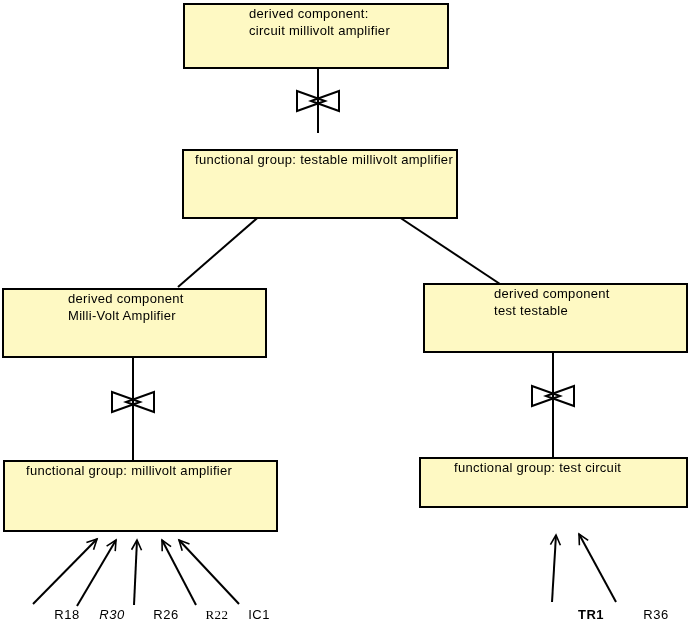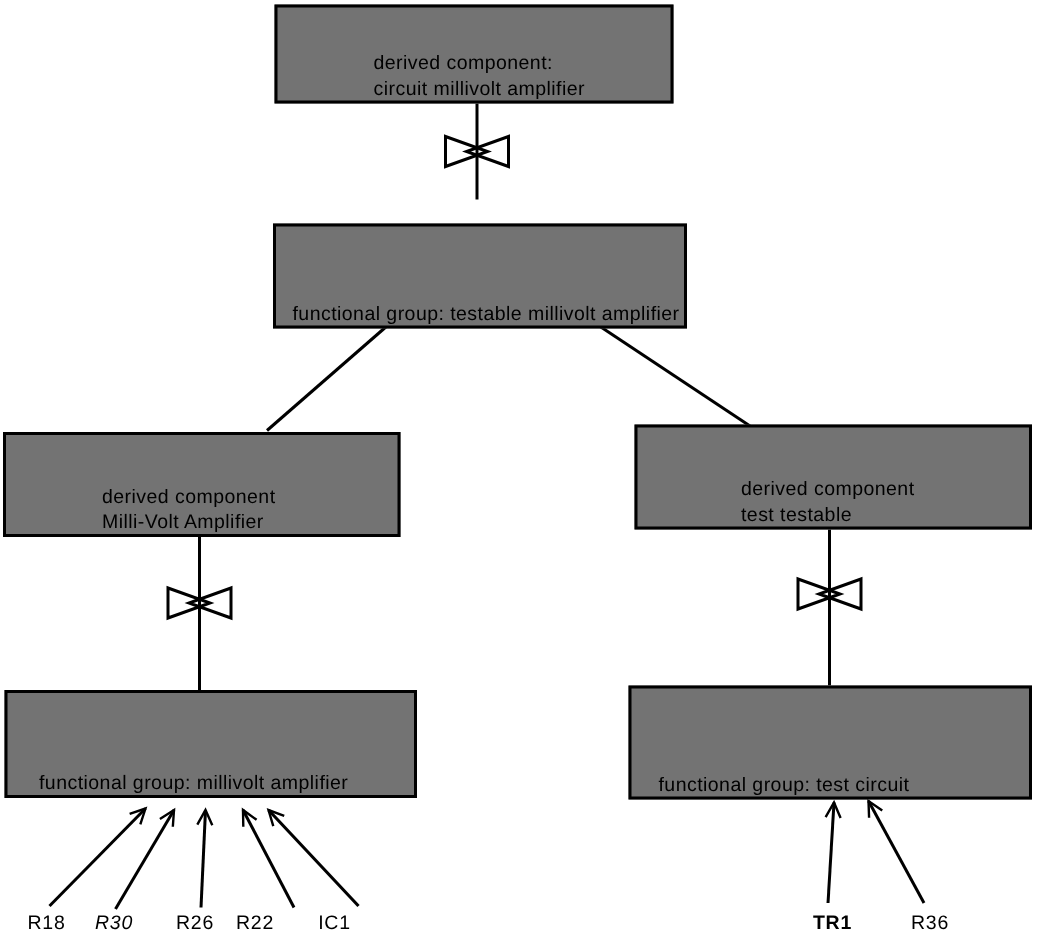--- a/index.html
+++ b/index.html
@@ -20,48 +20,49 @@
   svg.overlay {
     position: absolute;
     left: 0;
     top: 0;
     width: 698px;
     height: 631px;
   }
   .box {
     position: absolute;
     border: 2px solid #000000;
-    background: #737373;
+    background: #fef9c3;
     box-sizing: border-box;
     display: flex;
     flex-direction: column;
-    justify-content: flex-end;
+    justify-content: flex-start;
     line-height: 17px;
     letter-spacing: 0.3px;
   }
   .box .line { white-space: nowrap; }
 
   #box-top-derived   { left: 183px; top: 3px;   width: 266px; height: 66px; padding-left: 64px; }
   #box-fg-testable   { left: 182px; top: 133px; width: 276px; height: 70px; padding-left: 11px; margin-top: 16px; }
   #box-left-derived  { left: 2px;   top: 288px; width: 265px; height: 70px; padding-left: 64px; }
   #box-fg-millivolt  { left: 3px;   top: 460px; width: 275px; height: 72px; padding-left: 21px; }
   #box-right-derived { left: 423px; top: 283px; width: 265px; height: 70px; padding-left: 69px; }
-  #box-fg-test       { left: 419px; top: 457px; width: 269px; height: 76px; padding-left: 18px; }
+  #box-fg-test       { left: 419px; top: 457px; width: 269px; height: 51px; padding-left: 33px; }
 
   .comp-label {
     position: absolute;
     top: 607px;
     transform: translateX(-50%);
     white-space: nowrap;
     letter-spacing: 0.5px;
+    margin-left: 36px;
   }
   #label-r18 { left: 31px; }
   #label-r30 { left: 76px; font-style: italic; }
   #label-r26 { left: 130px; }
-  #label-r22 { left: 170px; }
+  #label-r22 { left: 181px; font-family: Liberation Serif, serif; }
   #label-ic1 { left: 223px; }
   #label-tr1 { left: 555px; font-weight: bold; }
   #label-r36 { left: 620px; }
 </style>
 </head>
 <body>
 
 <div id="canvas">
 
   <svg class="overlay" viewBox="0 0 698 631" xmlns="http://www.w3.org/2000/svg">

